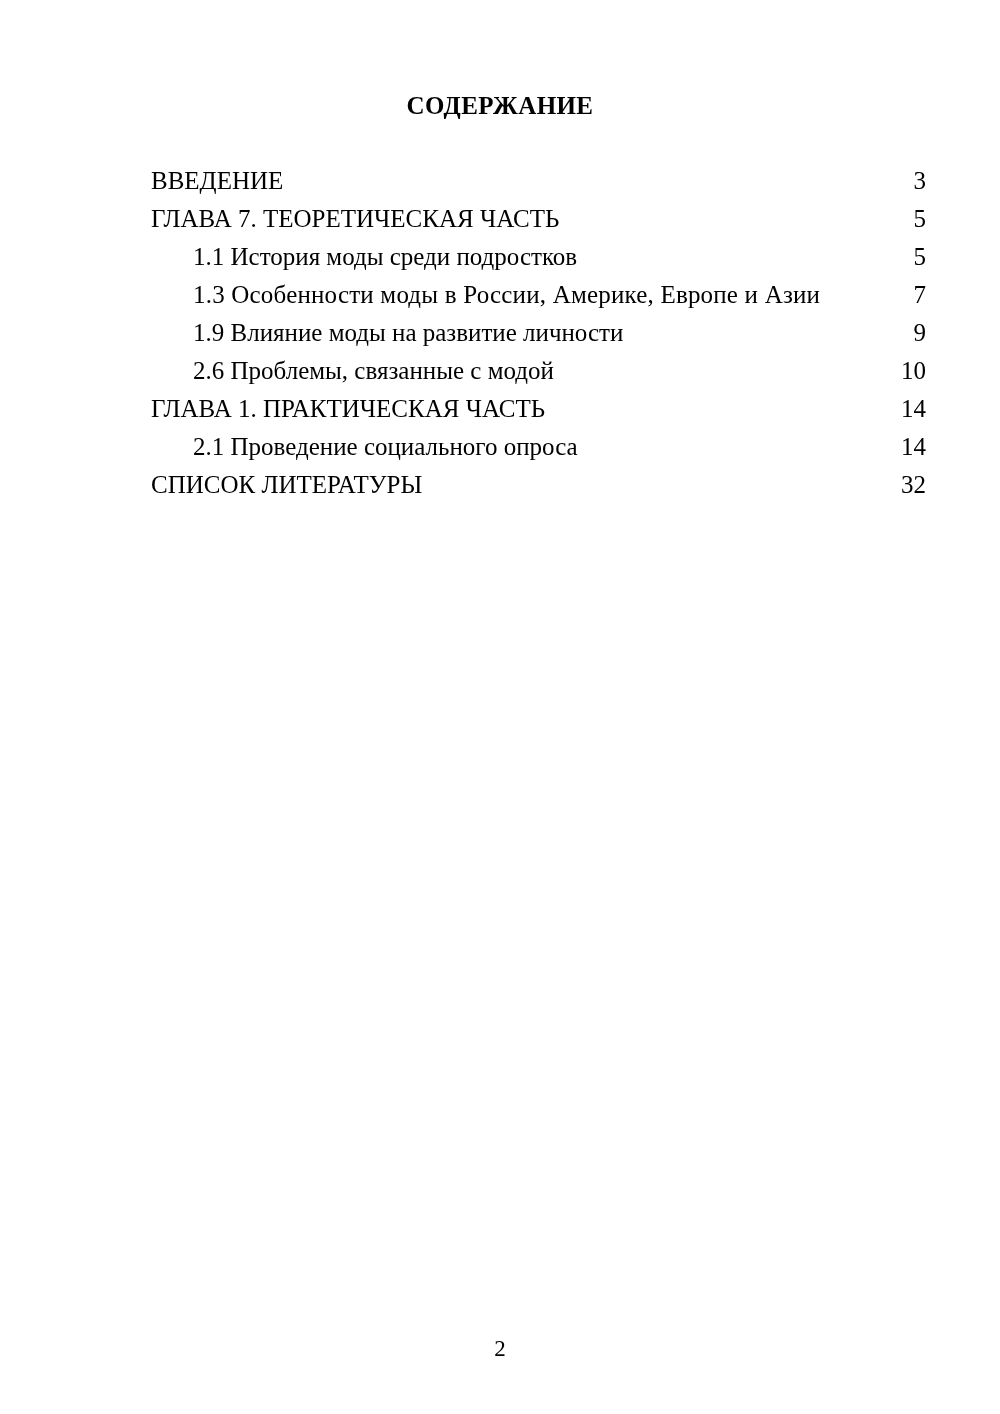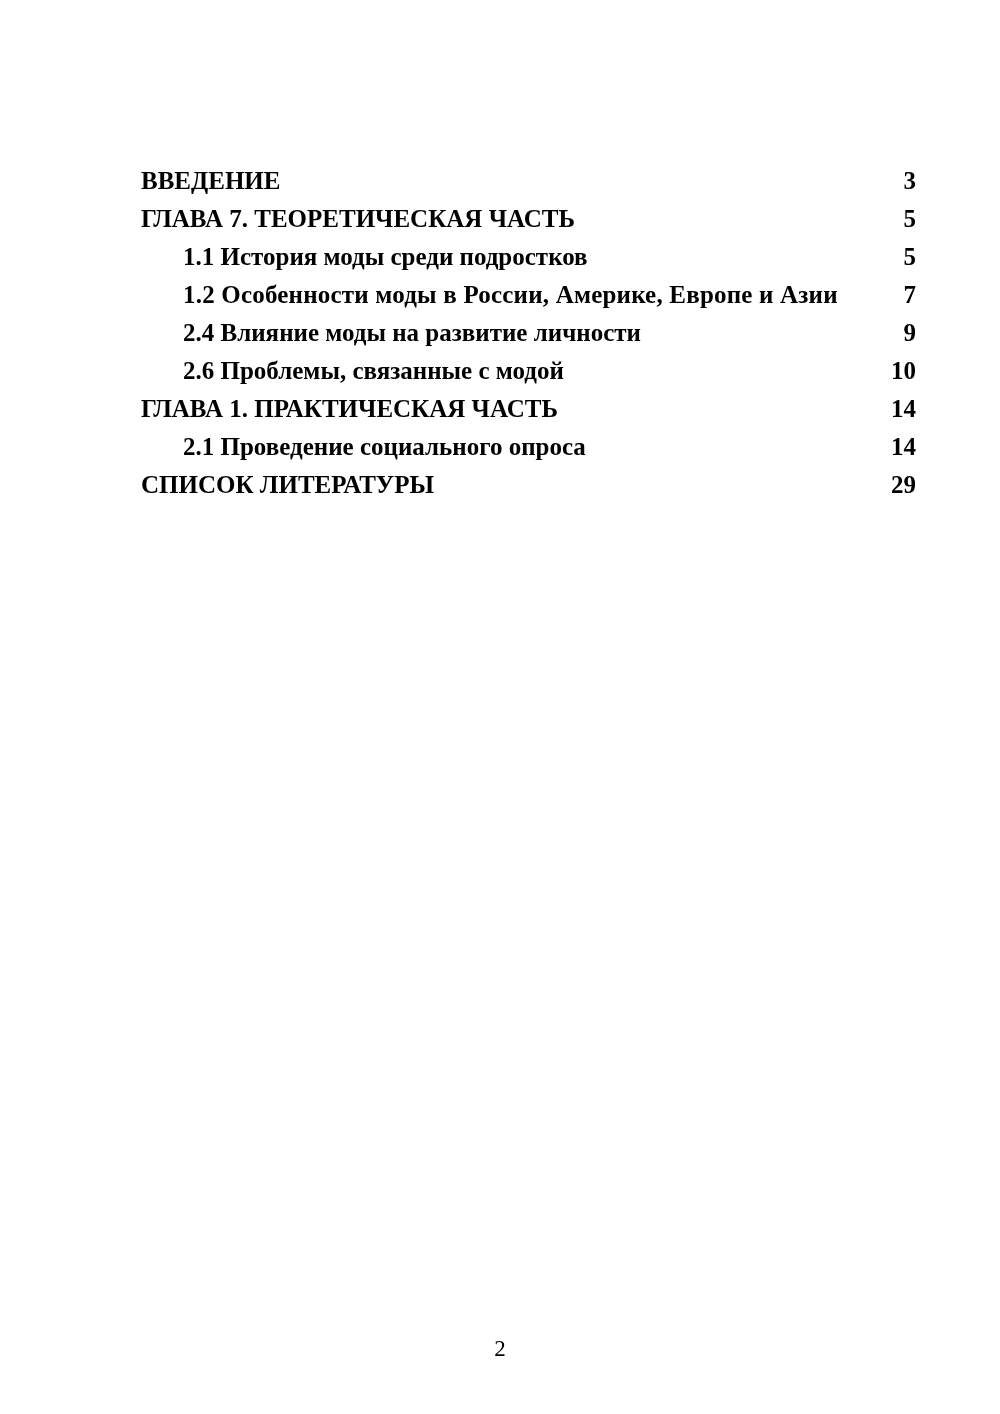--- a/index.html
+++ b/index.html
@@ -28,23 +28,22 @@
     left: 0;
     width: 1000px;
     text-align: center;
     font-size: 25px;
     font-weight: bold;
     letter-spacing: 0.4px;
   }
   .toc {
     position: absolute;
     top: 162px;
-    left: 141px;
+    left: 151px;
     width: 775px;
-    font-weight: bold;
   }
   .toc-row {
     display: flex;
     align-items: baseline;
     justify-content: space-between;
     font-size: 25px;
     line-height: 38px;
     white-space: nowrap;
   }
   .toc-row .label {
@@ -72,45 +71,46 @@
     width: 1000px;
     text-align: center;
     font-size: 23px;
   }
 </style>
 </head>
 <body>
 
 <div class="page">
 
+  <div class="doc-title">СОДЕРЖАНИЕ</div>
 
   <div class="toc">
 
     <div class="toc-row level-1">
       <span class="label">ВВЕДЕНИЕ</span>
       <span class="page-no">3</span>
     </div>
 
     <div class="toc-row level-1">
       <span class="label">ГЛАВА 7. ТЕОРЕТИЧЕСКАЯ ЧАСТЬ</span>
       <span class="page-no">5</span>
     </div>
 
     <div class="toc-row level-2">
       <span class="label">1.1 История моды среди подростков</span>
       <span class="page-no">5</span>
     </div>
 
     <div class="toc-row level-2 wide">
-      <span class="label">1.2 Особенности моды в России, Америке, Европе и Азии</span>
+      <span class="label">1.3 Особенности моды в России, Америке, Европе и Азии</span>
       <span class="page-no">7</span>
     </div>
 
     <div class="toc-row level-2">
-      <span class="label">2.4 Влияние моды на развитие личности</span>
+      <span class="label">1.9 Влияние моды на развитие личности</span>
       <span class="page-no">9</span>
     </div>
 
     <div class="toc-row level-2">
       <span class="label">2.6 Проблемы, связанные с модой</span>
       <span class="page-no">10</span>
     </div>
 
     <div class="toc-row level-1">
       <span class="label">ГЛАВА 1. ПРАКТИЧЕСКАЯ ЧАСТЬ</span>
@@ -119,20 +119,20 @@
 
     <div class="toc-row level-2">
       <span class="label">2.1 Проведение социального опроса</span>
       <span class="page-no">14</span>
     </div>
 
 
 
     <div class="toc-row level-1">
       <span class="label">СПИСОК ЛИТЕРАТУРЫ</span>
-      <span class="page-no">29</span>
+      <span class="page-no">32</span>
     </div>
 
   </div>
 
   <div class="page-number-footer">2</div>
 
 </div>
 
 </body></html>

